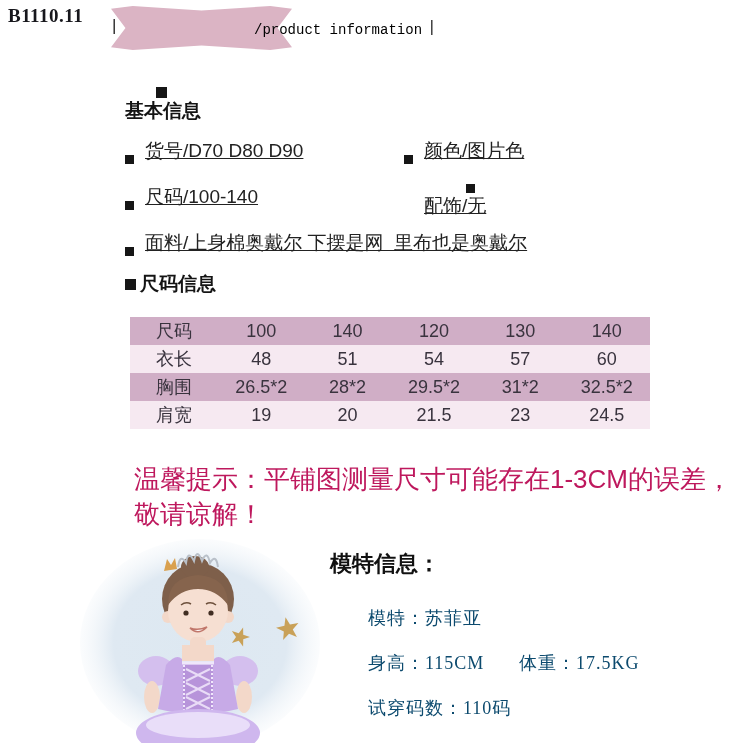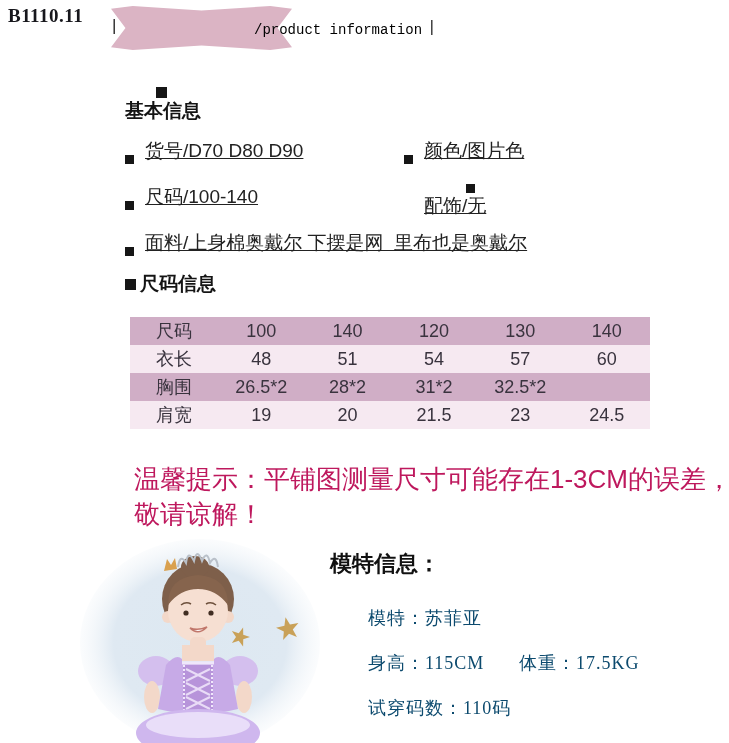--- a/index.html
+++ b/index.html
@@ -108,20 +108,21 @@
       <div class="t-cell">48</div>
       <div class="t-cell">51</div>
       <div class="t-cell">54</div>
       <div class="t-cell">57</div>
       <div class="t-cell">60</div>
     </div>
     <div class="t-row dark">
       <div class="t-cell lbl">胸围</div>
       <div class="t-cell">26.5*2</div>
       <div class="t-cell">28*2</div>
+      <div class="t-cell">29.5*2</div>
       <div class="t-cell">31*2</div>
       <div class="t-cell">32.5*2</div>
     </div>
     <div class="t-row light">
       <div class="t-cell lbl">肩宽</div>
       <div class="t-cell">19</div>
       <div class="t-cell">20</div>
       <div class="t-cell">21.5</div>
       <div class="t-cell">23</div>
       <div class="t-cell">24.5</div>

